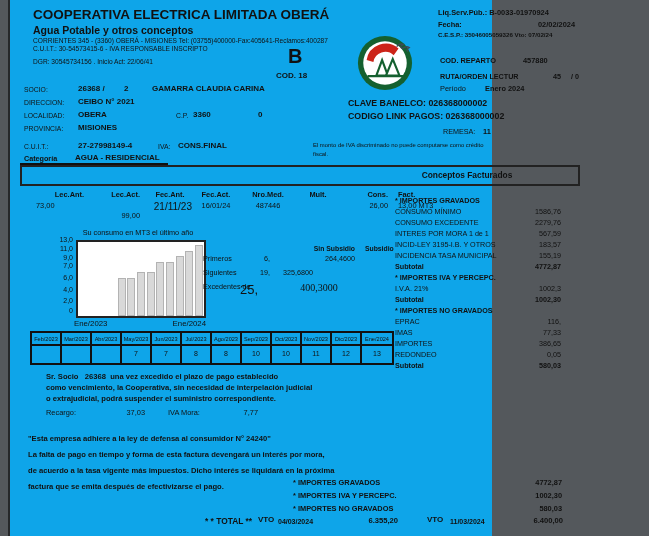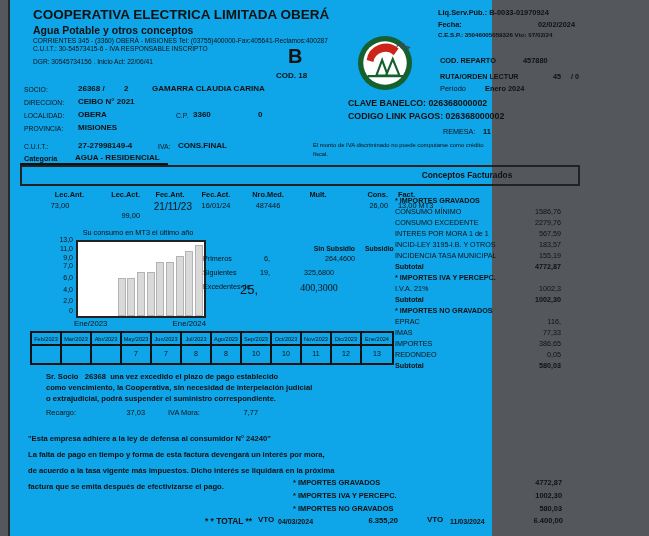--- a/index.html
+++ b/index.html
@@ -240,21 +240,21 @@
   <div id="totals-rows"></div>
   <div class="t b" style="left:205px;top:517px;font-size:8.4px">* * TOTAL **</div>
   <div class="t b" style="left:258px;top:516px;font-size:8px">VTO</div>
   <div class="t b" style="left:278px;top:518px;font-size:7px">04/03/2024</div>
   <div class="t b r" style="left:330px;top:517px;width:68px;font-size:7.6px">6.355,20</div>
   <div class="t b" style="left:427px;top:516px;font-size:8px">VTO</div>
   <div class="t b" style="left:450px;top:518px;font-size:7px">11/03/2024</div>
   <div class="t b r" style="left:493px;top:517px;width:70px;font-size:7.6px">6.400,00</div>
 
 <div class="t" style="left: 36px; top: 191px; width: 48px; font-size: 7.4px; font-weight: 700; text-align: right;">Lec.Ant.</div>
-    <div class="t" style="left: 36px; top: 202px; width: 48px; font-size: 7.4px; text-align: center;">73,00</div>
+    <div class="t" style="left: 36px; top: 202px; width: 48px; font-size: 7.4px; text-align: left;">73,00</div>
     <div class="t" style="left: 92px; top: 191px; width: 48px; font-size: 7.4px; font-weight: 700; text-align: right;">Lec.Act.</div>
     <div class="t" style="left: 92px; top: 202px; width: 48px; font-size: 7.4px; text-align: right; margin-top: 10px;">99,00</div>
     <div class="t" style="left: 148px; top: 191px; width: 44px; font-size: 7.4px; font-weight: 700; text-align: center;">Fec.Ant.</div>
     <div class="t" style="left: 148px; top: 202px; width: 44px; font-size: 10px; text-align: right;">21/11/23</div>
     <div class="t" style="left: 194px; top: 191px; width: 44px; font-size: 7.4px; font-weight: 700; text-align: center;">Fec.Act.</div>
     <div class="t" style="left: 194px; top: 202px; width: 44px; font-size: 7.4px; text-align: center;">16/01/24</div>
     <div class="t" style="left: 242px; top: 191px; width: 52px; font-size: 7.4px; font-weight: 700; text-align: center;">Nro.Med.</div>
     <div class="t" style="left: 242px; top: 202px; width: 52px; font-size: 7.4px; text-align: center;">487446</div>
     <div class="t" style="left: 300px; top: 191px; width: 36px; font-size: 7.4px; font-weight: 700; text-align: center;">Mult.</div>
     <div class="t" style="left: 300px; top: 202px; width: 36px; font-size: 7.4px; text-align: center;"></div>
@@ -268,21 +268,21 @@
     <div class="t" style="left: 46px; top: 262px; width: 27px; font-size: 7px; text-align: right;">7,0</div>
     <div class="t" style="left: 46px; top: 274px; width: 27px; font-size: 7px; text-align: right;">6,0</div>
     <div class="t" style="left: 46px; top: 286px; width: 27px; font-size: 7px; text-align: right;">4,0</div>
     <div class="t" style="left: 46px; top: 297px; width: 27px; font-size: 7px; text-align: right;">2,0</div>
     <div class="t" style="left: 46px; top: 307px; width: 27px; font-size: 7px; text-align: right;">0</div>
     <div class="t" style="left: 203px; top: 255px; font-size: 7.2px;">Primeros</div>
     <div class="t" style="left: 240px; top: 255px; width: 30px; font-size: 7.2px; text-align: right;">6,</div>
     <div class="t" style="left: 283px; top: 255px; width: 72px; font-size: 7.2px; text-align: right;">264,4600</div>
     <div class="t" style="left: 203px; top: 269px; font-size: 7.2px;">Siguientes</div>
     <div class="t" style="left: 240px; top: 269px; width: 30px; font-size: 7.2px; text-align: right;">19,</div>
-    <div class="t" style="left: 283px; top: 269px; width: 72px; font-size: 7.2px; text-align: center;">325,6800</div>
+    <div class="t" style="left: 283px; top: 269px; width: 72px; font-size: 7.2px; text-align: left;">325,6800</div>
     <div class="t" style="left: 203px; top: 283px; font-size: 7.2px;">Excedentes de</div>
     <div class="t" style="left: 240px; top: 283px; width: 30px; font-size: 13px; ">25,</div>
     <div class="t" style="left: 283px; top: 283px; width: 72px; font-size: 10px; text-align: center; font-family: Liberation Serif, serif;">400,3000</div>
     <div class="t" style="left: 293px; top: 479px; font-size: 7.4px; font-weight: 700;">* IMPORTES GRAVADOS</div>
     <div class="t" style="left: 480px; top: 479px; width: 82px; font-size: 7.4px; font-weight: 700; text-align: right;">4772,87</div>
     <div class="t" style="left: 293px; top: 492px; font-size: 7.4px; font-weight: 700;">* IMPORTES IVA Y PERCEPC.</div>
     <div class="t" style="left: 480px; top: 492px; width: 82px; font-size: 7.4px; font-weight: 700; text-align: right;">1002,30</div>
     <div class="t" style="left: 293px; top: 505px; font-size: 7.4px; font-weight: 700;">* IMPORTES NO GRAVADOS</div>
     <div class="t" style="left: 480px; top: 505px; width: 82px; font-size: 7.4px; font-weight: 700; text-align: right;">580,03</div>
   </div>

